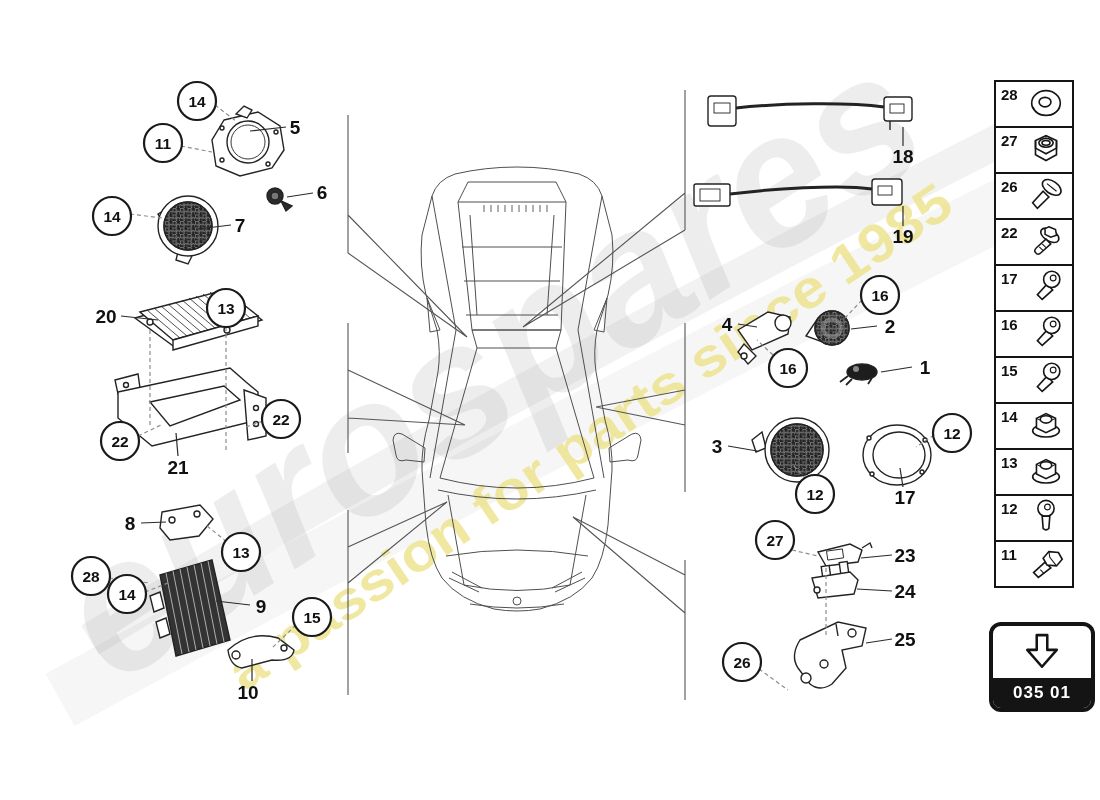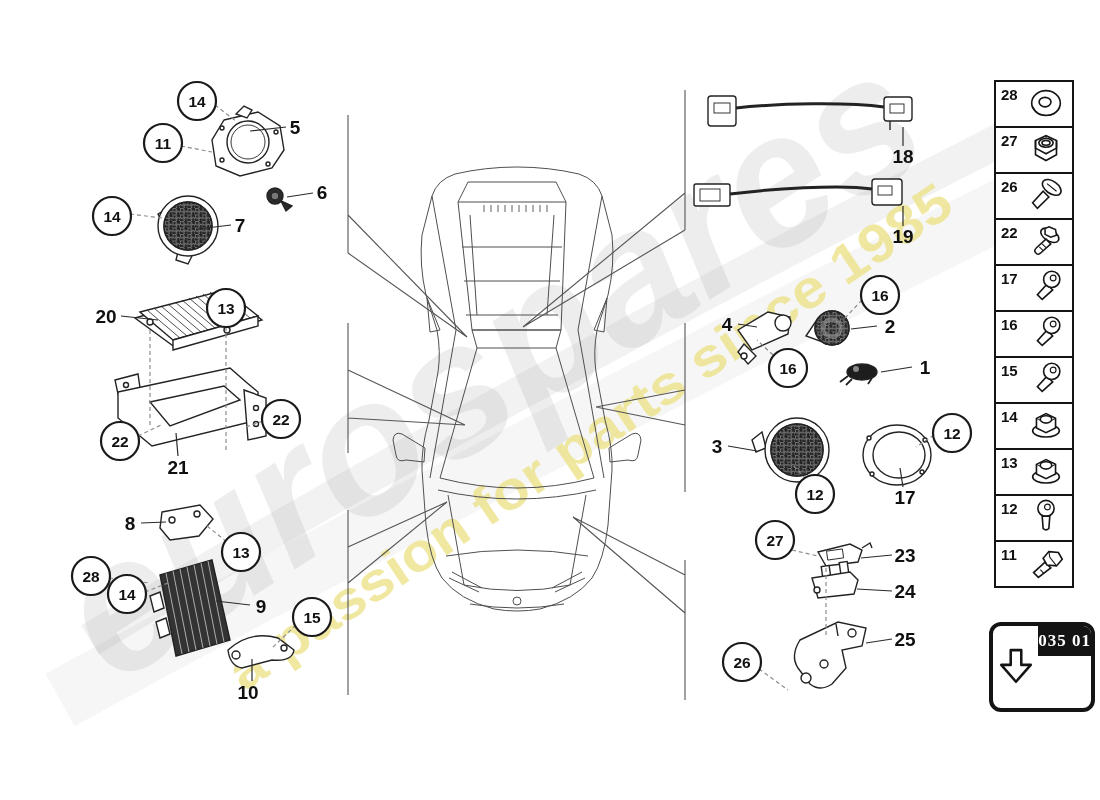--- a/index.html
+++ b/index.html
@@ -11,21 +11,21 @@
   
   #sidebar{position:absolute;left:994px;top:80px;display:flex;flex-direction:column;}
   .sb-cell{width:80px;height:48px;border:2px solid #141414;margin-top:-2px;background:#fff;
            box-sizing:border-box;display:flex;align-items:flex-start;}
   .sb-cell:first-child{margin-top:0;}
   .sb-num{font-weight:bold;font-size:15px;color:#111;padding:4px 0 0 5px;min-width:22px;}
   .sb-icon{width:46px;height:42px;margin-top:1px;}
   
   #codebox{position:absolute;left:989px;top:622px;width:106px;height:90px;border:4px solid #141414;
            border-radius:12px;background:#fff;box-sizing:border-box;overflow:hidden;
-           display:flex;flex-direction:row;font-family:Liberation Serif, serif;}
+           display:flex;flex-direction:column;}
   .cb-top{flex:1;display:flex;align-items:center;justify-content:center;}
   .cb-band{height:30px;background:#141414;color:#fff;font-weight:bold;font-size:17px;
            display:flex;align-items:center;justify-content:center;letter-spacing:1px;}
 </style>
 </head>
 <body>
 
 <div id="stage">
 
 <svg id="diagram" width="1100" height="800" viewBox="0 0 1100 800">

